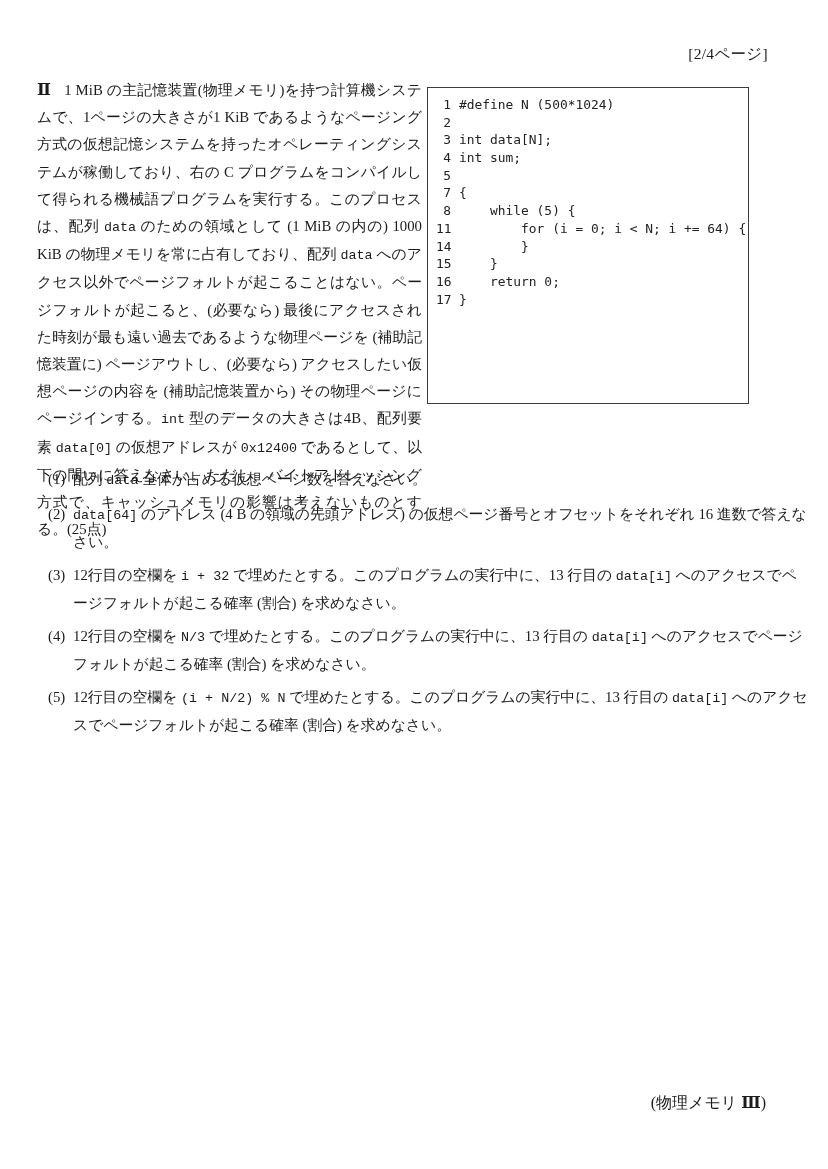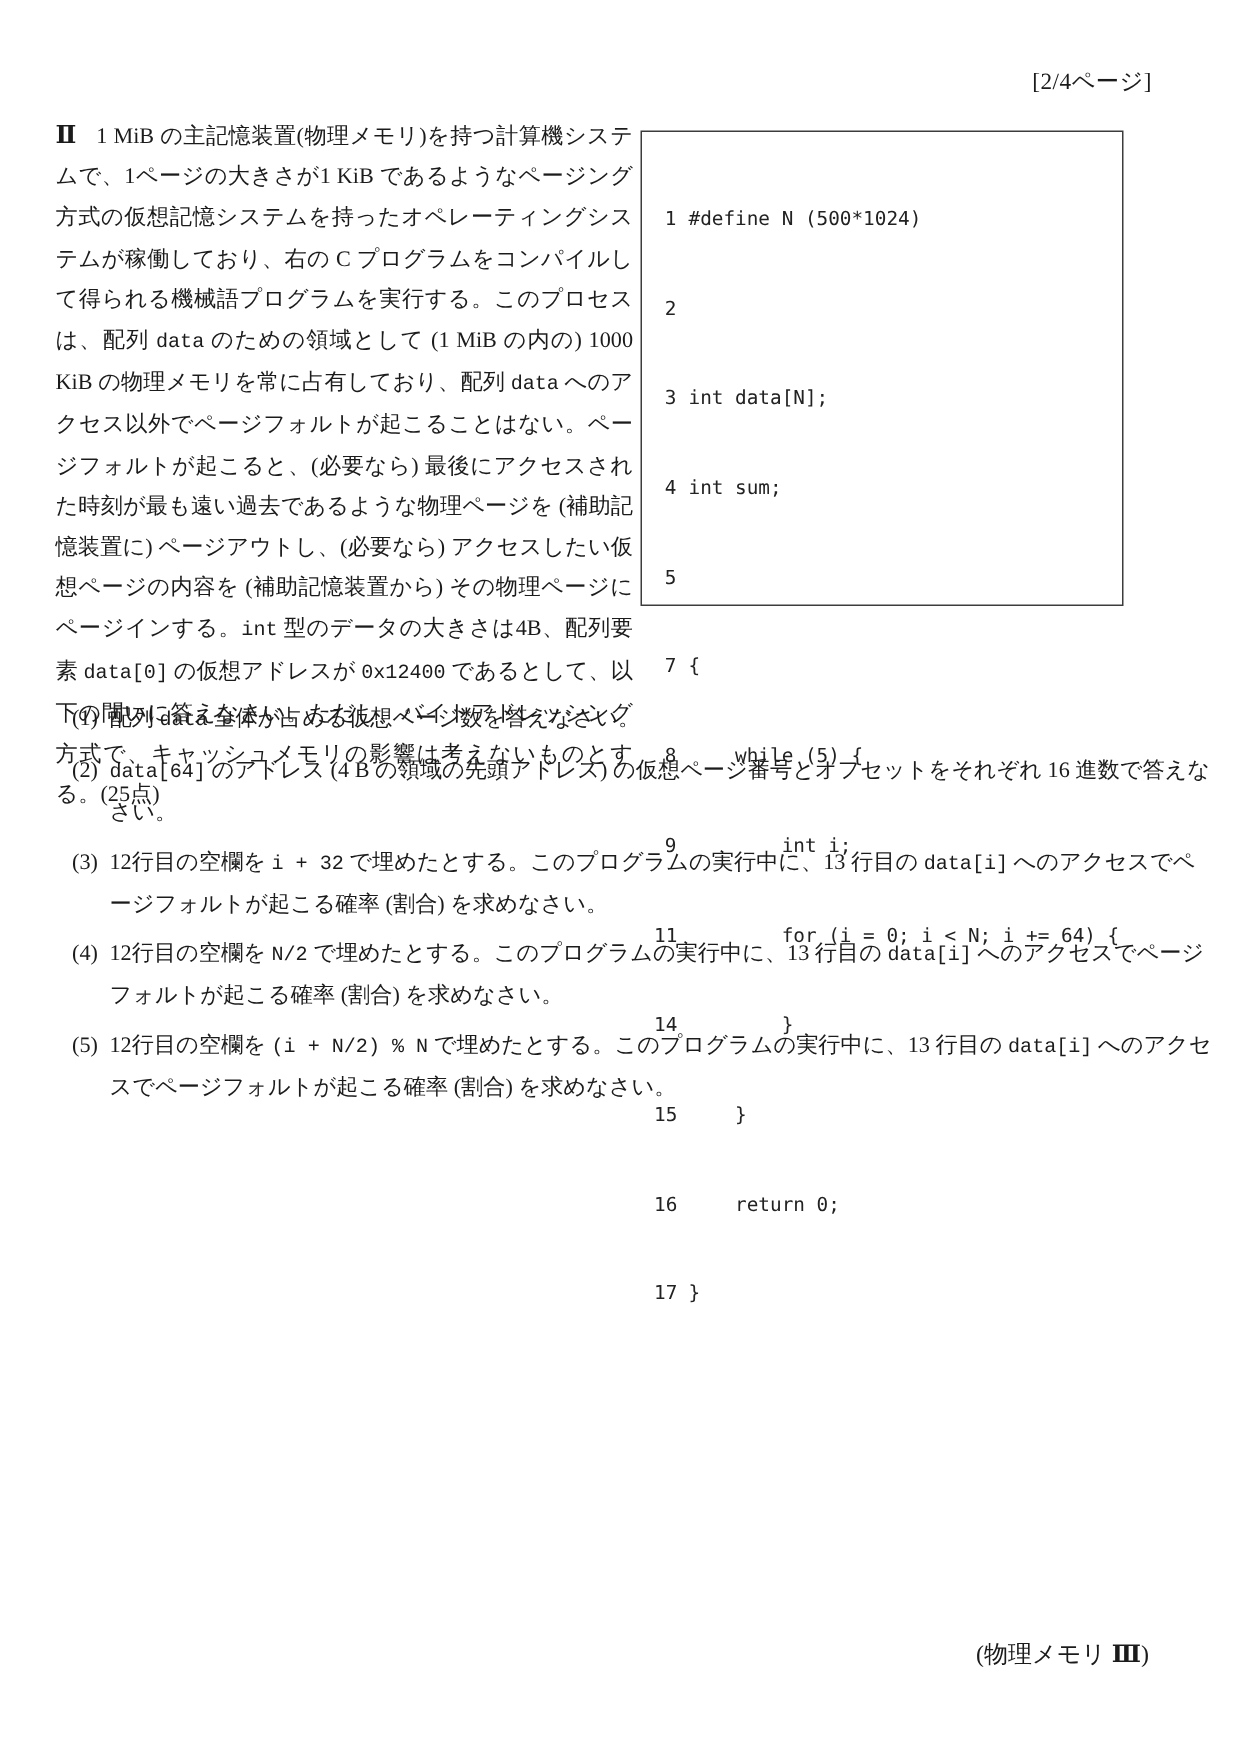--- a/index.html
+++ b/index.html
@@ -22,21 +22,21 @@
   }
   .pnum{font-weight:bold;font-size:16.5px;margin-right:13px;}
 
   .codebox{
     position:absolute;left:427px;top:87px;width:322px;height:317px;
     box-sizing:border-box;border:1px solid #3c3c3c;
     padding:8px 4px 6px 8px;
     font-family:"DejaVu Sans Mono","Liberation Mono",monospace;
     font-size:12.9px;color:#222;
   }
-  .cline{height:17.7px;line-height:17.7px;white-space:pre;margin-top:42px;}
+  .cline{height:17.7px;line-height:17.7px;white-space:pre;}
   .lno{display:inline-block;width:15px;text-align:right;margin-right:8px;}
   .ctext{white-space:pre;}
   .blank{
     display:inline-block;width:52px;height:16px;
     border:1px solid #3c3c3c;vertical-align:-4px;margin:0 1px;background:#fff;
   }
 
   .questions{position:absolute;left:48px;top:466px;width:760px;}
   .question{
     position:relative;padding-left:25px;margin-bottom:7px;
@@ -55,29 +55,28 @@
 <div class="intro"><span class="pnum">Ⅱ</span><span class="jp">1 MiB の主記憶装置(物理メモリ)を持つ計算機システムで、1ページの大きさが1 KiB であるようなページング方式の仮想記憶システムを持ったオペレーティングシステムが稼働しており、右の C プログラムをコンパイルして得られる機械語プログラムを実行する。このプロセスは、配列 </span><span class="mono">data</span><span class="jp"> のための領域として (1 MiB の内の) 1000 KiB の物理メモリを常に占有しており、配列 </span><span class="mono">data</span><span class="jp"> へのアクセス以外でページフォルトが起こることはない。ページフォルトが起こると、(必要なら) 最後にアクセスされた時刻が最も遠い過去であるような物理ページを (補助記憶装置に) ページアウトし、(必要なら) アクセスしたい仮想ページの内容を (補助記憶装置から) その物理ページにページインする。</span><span class="mono">int</span><span class="jp"> 型のデータの大きさは4B、配列要素 </span><span class="mono">data[0]</span><span class="jp"> の仮想アドレスが </span><span class="mono">0x12400</span><span class="jp"> であるとして、以下の問いに答えなさい。ただし、バイトアドレッシング方式で、キャッシュメモリの影響は考えないものとする。(25点)</span></div>
 
 <div class="codebox">
   <div class="cline"><span class="lno">1</span><span class="ctext">#define N (500*1024)</span></div>
   <div class="cline"><span class="lno">2</span><span class="ctext"></span></div>
   <div class="cline"><span class="lno">3</span><span class="ctext">int data[N];</span></div>
   <div class="cline"><span class="lno">4</span><span class="ctext">int sum;</span></div>
   <div class="cline"><span class="lno">5</span><span class="ctext"></span></div>
   <div class="cline"><span class="lno">7</span><span class="ctext">{</span></div>
   <div class="cline"><span class="lno">8</span><span class="ctext">    while (5) {</span></div>
-  <div class="cline"><span class="lno">9</span><span class="ctext">        int i;</span></div>
   <div class="cline"><span class="lno">11</span><span class="ctext">        for (i = 0; i &lt; N; i += 64) {</span></div>
   <div class="cline"><span class="lno">14</span><span class="ctext">        }</span></div>
   <div class="cline"><span class="lno">15</span><span class="ctext">    }</span></div>
   <div class="cline"><span class="lno">16</span><span class="ctext">    return 0;</span></div>
   <div class="cline"><span class="lno">17</span><span class="ctext">}</span></div>
 </div>
 
 <div class="questions">
   <div class="question"><span class="qlabel">(1)</span><span class="jp">配列 </span><span class="mono">data</span><span class="jp"> 全体が占める仮想ページ数を答えなさい。</span></div>
   <div class="question"><span class="qlabel">(2)</span><span class="mono">data[64]</span><span class="jp"> のアドレス (4 B の領域の先頭アドレス) の仮想ページ番号とオフセットをそれぞれ 16 進数で答えなさい。</span></div>
   <div class="question"><span class="qlabel">(3)</span><span class="jp">12行目の空欄を </span><span class="mono">i + 32</span><span class="jp"> で埋めたとする。このプログラムの実行中に、13 行目の </span><span class="mono">data[i]</span><span class="jp"> へのアクセスでページフォルトが起こる確率 (割合) を求めなさい。</span></div>
-  <div class="question"><span class="qlabel">(4)</span><span class="jp">12行目の空欄を </span><span class="mono">N/2</span><span class="jp"> で埋めたとする。このプログラムの実行中に、13 行目の </span><span class="mono">data[i]</span><span class="jp"> へのアクセスでページフォルトが起こる確率 (割合) を求めなさい。</span></div>
+  <div class="question"><span class="qlabel">(4)</span><span class="jp">12行目の空欄を </span><span class="mono">N/3</span><span class="jp"> で埋めたとする。このプログラムの実行中に、13 行目の </span><span class="mono">data[i]</span><span class="jp"> へのアクセスでページフォルトが起こる確率 (割合) を求めなさい。</span></div>
   <div class="question"><span class="qlabel">(5)</span><span class="jp">12行目の空欄を </span><span class="mono">(i + N/2) % N</span><span class="jp"> で埋めたとする。このプログラムの実行中に、13 行目の </span><span class="mono">data[i]</span><span class="jp"> へのアクセスでページフォルトが起こる確率 (割合) を求めなさい。</span></div>
 </div>
 
 <div class="footer-right"><span>(物理メモリ </span><span class="bold">Ⅲ</span><span>)</span></div>
 
 </body></html>

